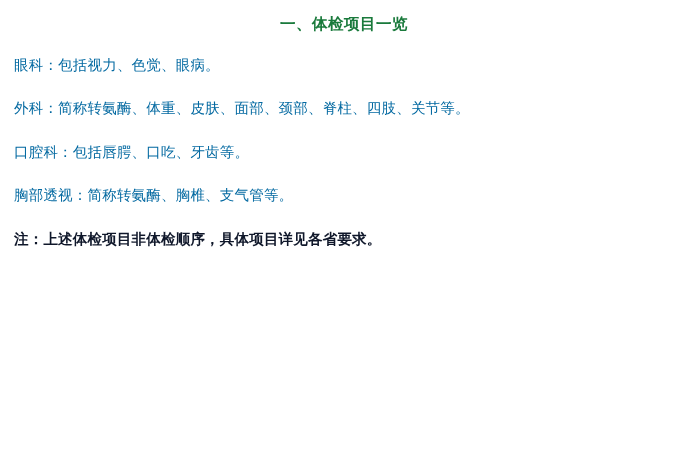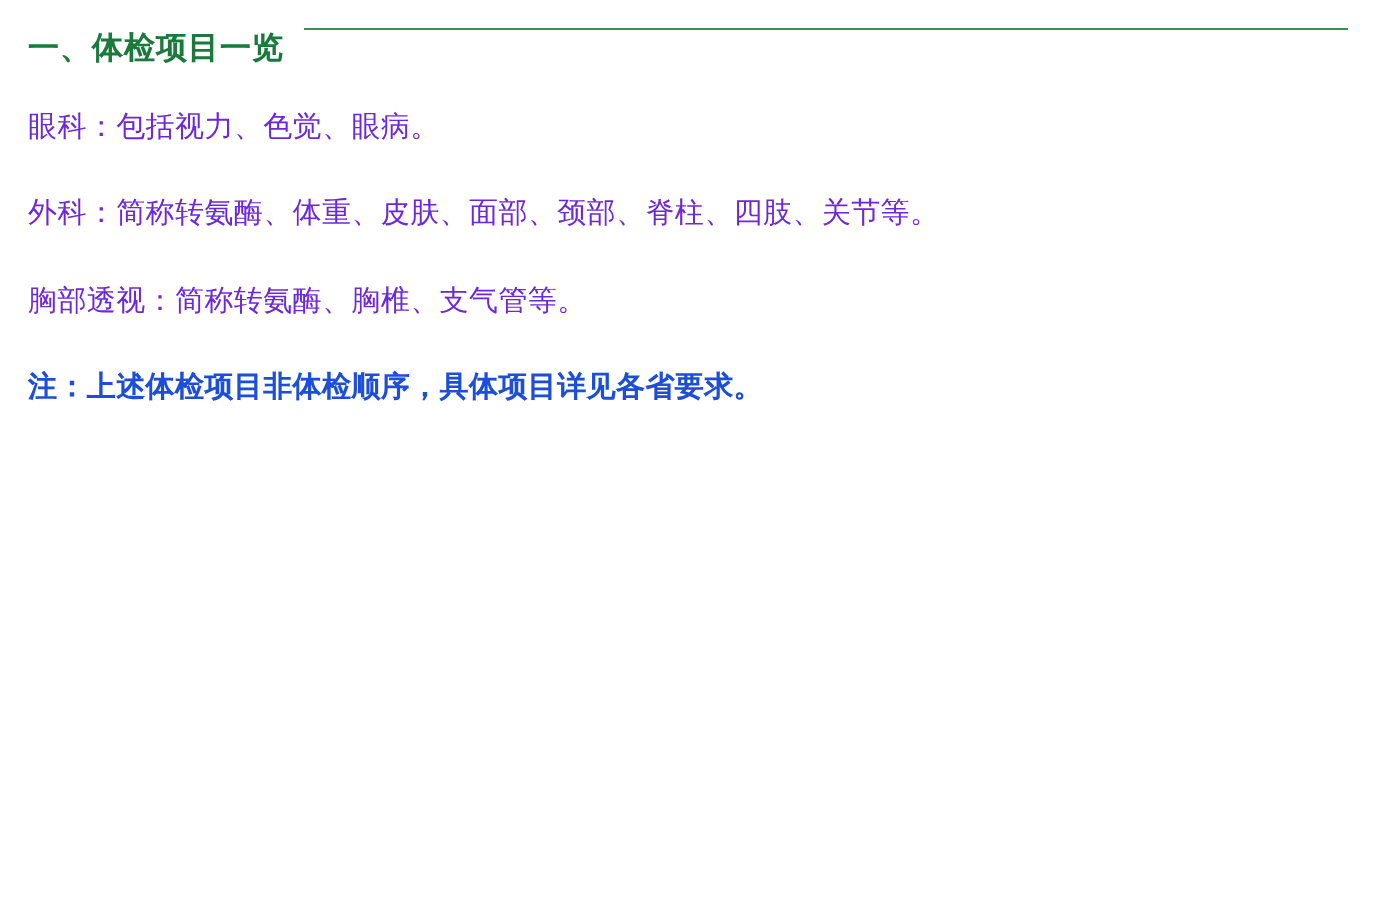--- a/index.html
+++ b/index.html
@@ -16,21 +16,23 @@
   }
   .page {
     position: relative;
     width: 688px;
     height: 449px;
     box-sizing: border-box;
     padding: 10px 14px 0 14px;
   }
   .heading-row {
     display: flex;
+    align-items: center;
     margin: 4px 0 0 0;
+    flex-direction: column;
   }
   .heading-text {
     font-size: 15.5px;
     font-weight: bold;
     color: #1a7a3c;
     letter-spacing: 0.5px;
     white-space: nowrap;
   }
   .heading-rule {
     flex: 1 1 auto;
@@ -40,44 +42,45 @@
     opacity: 0.85;
   }
   .body-block {
     margin-top: 18px;
   }
   p.para {
     margin: 0 0 0 0;
     padding: 0;
     font-size: 14.5px;
     line-height: 1.55;
-    color: #6d28d9;
+    color: #0369a1;
     letter-spacing: 0.2px;
   }
   p.para + p.para {
     margin-top: 21px;
   }
   p.para.multi {
     line-height: 1.85;
   }
   p.note {
     font-weight: bold;
-    color: #1d4ed8;
+    color: #0f172a;
   }
 </style>
 </head>
 <body>
 
 <div class="page">
 
   <div class="heading-row">
     <span class="heading-text">一、体检项目一览</span>
     <span class="heading-rule"></span>
   </div>
 
   <div class="body-block">
     <p class="para">眼科：包括视力、色觉、眼病。</p>
     <p class="para">外科：简称转氨酶、体重、皮肤、面部、颈部、脊柱、四肢、关节等。</p>
+    <p class="para">口腔科：包括唇腭、口吃、牙齿等。</p>
     <p class="para">胸部透视：简称转氨酶、胸椎、支气管等。</p>
     <p class="para note">注：上述体检项目非体检顺序，具体项目详见各省要求。</p>
   </div>
 
 </div>
 
 </body></html>

